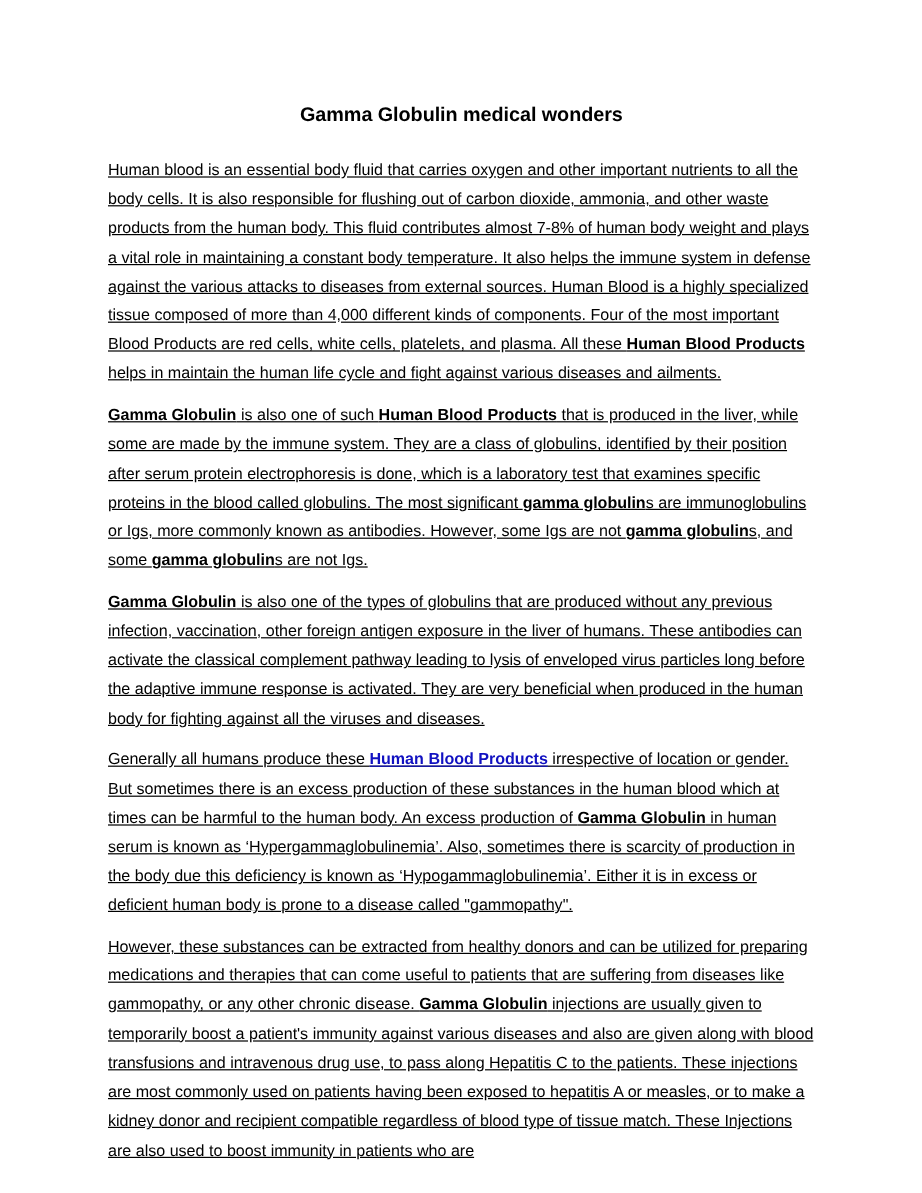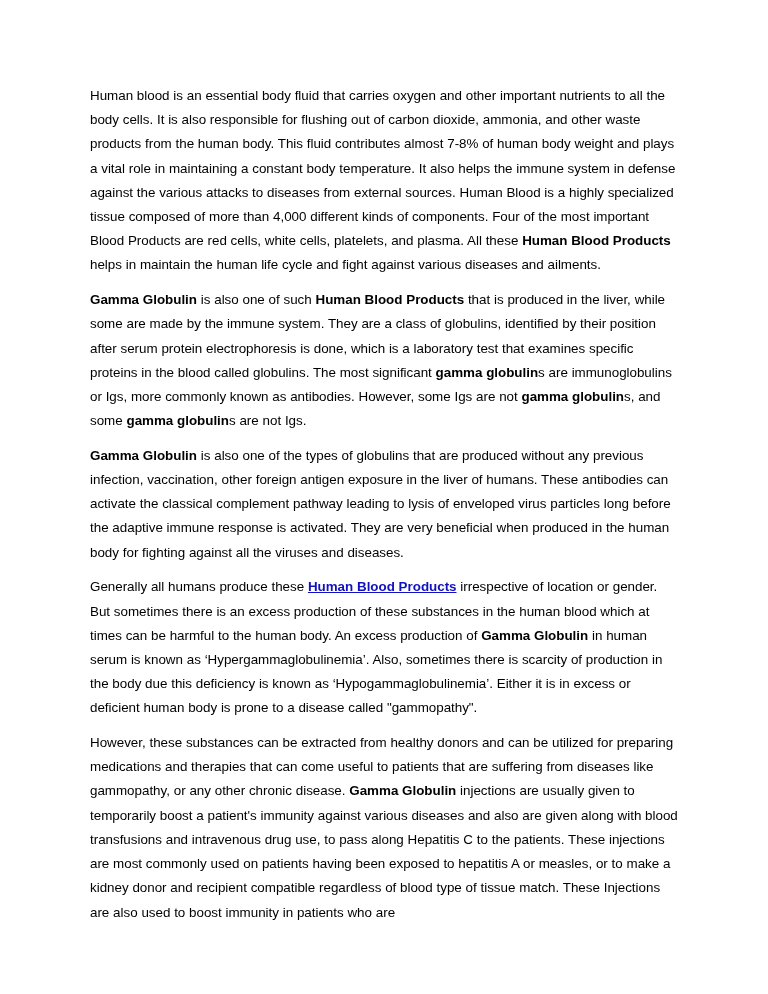--- a/index.html
+++ b/index.html
@@ -36,38 +36,40 @@
     margin: 0 0 22px 0;
     letter-spacing: -0.05px;
   }
   .para {
     font-size: 13.4px;
     line-height: 24.2px;
     text-align: left;
     margin: 0 0 10.5px 0;
     letter-spacing: -0.02px;
     word-spacing: 0.1px;
+    text-decoration: underline;
   }
   .para:last-child {
     margin-bottom: 12px;
   }
   b, .b {
     font-weight: bold;
   }
   .link {
     font-weight: bold;
     text-decoration: underline;
     color: #1111C1;
   }
 </style>
 </head>
 <body>
 
 <div class="page">
   <div class="content">
+    <h1 class="doc-title">Gamma Globulin medical wonders</h1>
     <div id="body-root">
         <p class="para"><span>Human blood is an essential body fluid that carries oxygen and other important nutrients to all the body cells. It is also responsible for flushing out of carbon dioxide, ammonia, and other waste products from the human body. This fluid contributes almost 7-8% of human body weight and plays a vital role in maintaining a constant body temperature. It also helps the immune system in defense against the various attacks to diseases from external sources. Human Blood is a highly specialized tissue composed of more than 4,000 different kinds of components.  Four of the most important Blood Products are red cells, white cells, platelets, and plasma.  All these </span><b>Human Blood Products</b><span> helps in maintain the human life cycle and fight against various diseases and ailments.</span></p>
         <p class="para"><b>Gamma Globulin</b><span> is also one of such </span><b>Human Blood Products</b><span> that is produced in the liver, while some are made by the immune system. They are a class of globulins, identified by their position after serum protein electrophoresis is done, which is a laboratory test that examines specific proteins in the blood called globulins. The most significant </span><b>gamma globulin</b><span>s are immunoglobulins or Igs, more commonly known as antibodies. However, some Igs are not </span><b>gamma globulin</b><span>s, and some </span><b>gamma globulin</b><span>s are not Igs.</span></p>
         <p class="para"><b>Gamma Globulin</b><span> is also one of the types of globulins that are produced without any previous infection, vaccination, other foreign antigen exposure in the liver of humans. These antibodies can activate the classical complement pathway leading to lysis of enveloped virus particles long before the adaptive immune response is activated. They are very beneficial when produced in the human body for fighting against all the viruses and diseases.</span></p>
         <p class="para"><span>Generally all humans produce these </span><a class="link" href="#" style="color: rgb(17, 17, 193);">Human Blood Products</a><span> irrespective of location or gender. But sometimes there is an excess production of these substances in the human blood which at times can be harmful to the human body. An excess production of </span><b>Gamma Globulin</b><span> in human serum is known as ‘Hypergammaglobulinemia’. Also, sometimes there is scarcity of production in the body due this deficiency is known as ‘Hypogammaglobulinemia’. Either it is in excess or deficient human body is prone to a disease called "gammopathy".</span></p>
         <p class="para"><span>However, these substances can be extracted from healthy donors and can be utilized for preparing medications and therapies that can come useful to patients that are suffering from diseases like gammopathy, or any other chronic disease. </span><b>Gamma Globulin</b><span> injections are usually given to temporarily boost a patient's immunity against various diseases and also are given along with blood transfusions and intravenous drug use, to pass along Hepatitis C to the patients. These injections are most commonly used on patients having been exposed to hepatitis A or measles, or to make a kidney donor and recipient compatible regardless of blood type of tissue match. These Injections are also used to boost immunity in patients who are</span></p>
       </div>
   </div>
 </div>
 

